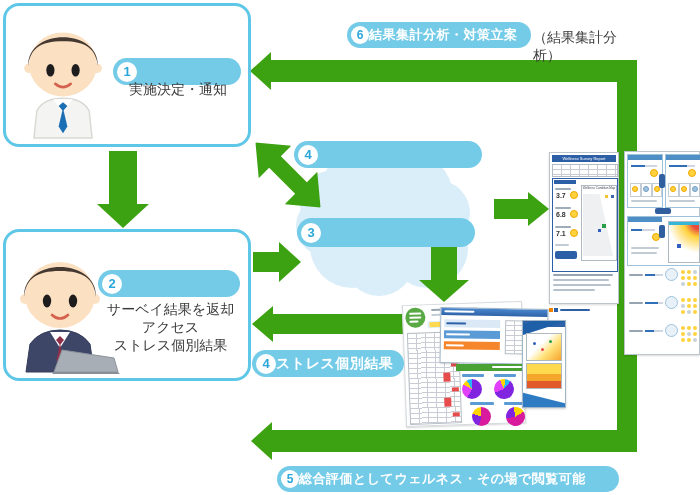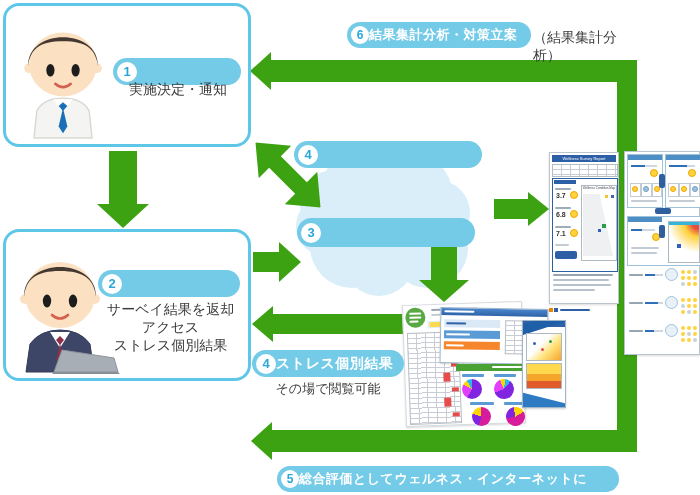--- a/index.html
+++ b/index.html
@@ -144,25 +144,24 @@
   </div>
 
   <div class="pill" style="left:297px;top:218px;width:178px;height:29px;font-size:15px">
     <span class="num">3</span>
   </div>
 
   <div class="pill" style="left:252px;top:350px;width:152px;height:27px;font-size:14px">
     <span class="num">4</span>
     <span class="lbl">ストレス個別結果</span>
   </div>
-  <div class="note" style="left:258px;top:380px;width:140px;font-size:13px">その場で閲覧可能</div>
 
   <div class="pill" style="left:277px;top:466px;width:342px;height:26px;font-size:13px">
     <span class="num" style="width:18px;height:18px;min-width:18px;font-size:12px">5</span>
-    <span class="lbl">総合評価としてウェルネス・インターネットに</span>
+    <span class="lbl">総合評価としてウェルネス・その場で閲覧可能</span>
   </div>
 
   <div class="thumb" style="left:549px;top:152px;width:70px;height:168px">
     <div class="wpage" style="height:150px">
       <div class="hdr microtext" style="left:2px;top:2px;right:2px;height:7px">Wellness Survey Report</div>
       <div class="grid-table" style="left:2px;top:11px;width:64px;height:11px"></div>
       <div style="position:absolute;left:2px;top:25px;width:64px;height:92px;border:1px solid #2c5fa6">
         <div class="hdr" style="left:1px;top:1px;width:22px;height:4px"></div>
         <div class="mb" style="left:2px;top:9px;width:16px"></div>
         <span class="score" style="left:3px;top:13px">3.7</span>

